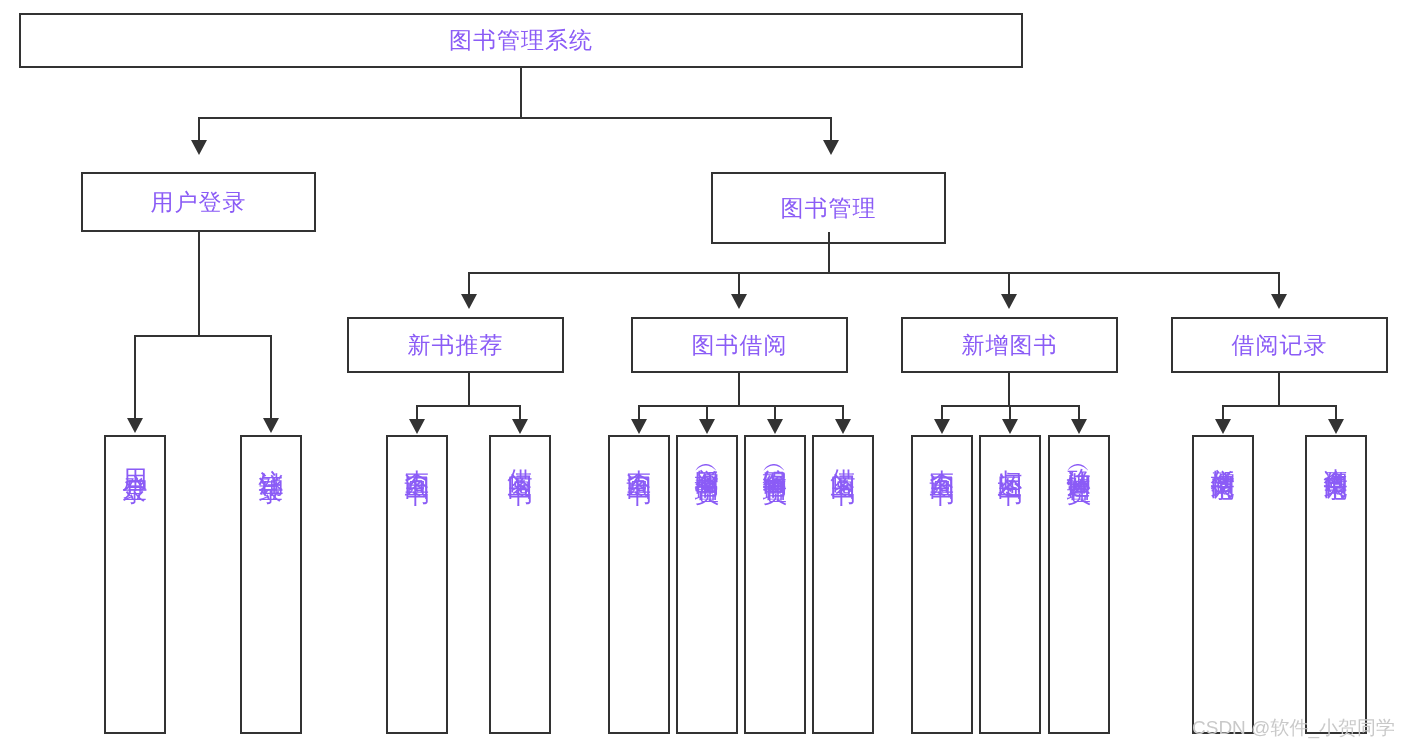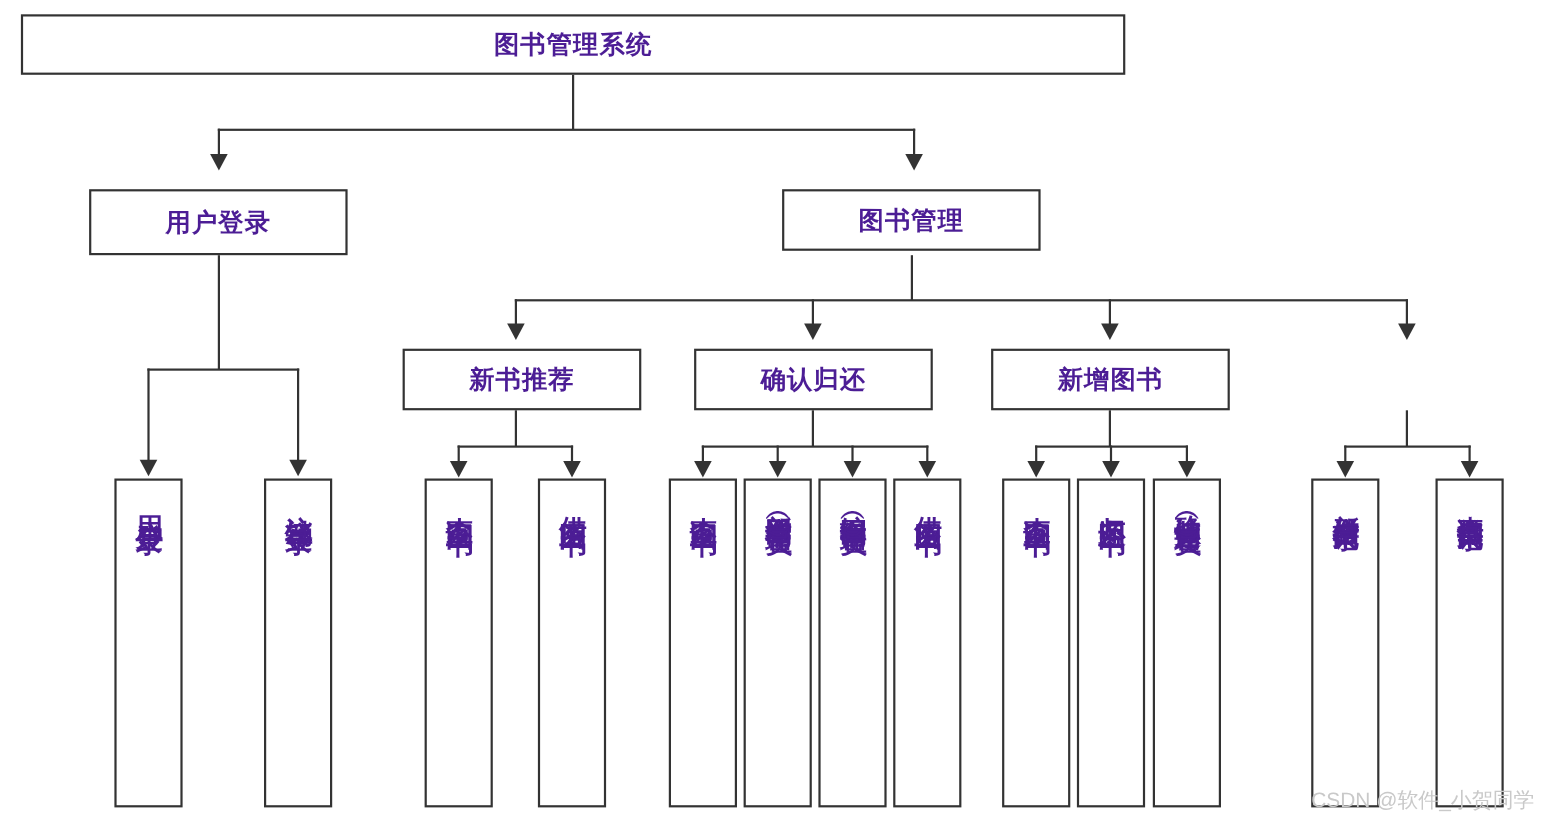--- a/index.html
+++ b/index.html
@@ -20,25 +20,24 @@
   .node {
     position: absolute;
     box-sizing: border-box;
     border: 2px solid #333333;
     background: #ffffff;
     display: flex;
     align-items: center;
     justify-content: center;
   }
   .node .label {
-    color: #4c1d95;
+    color: #8b5cf6;
     line-height: 1.15;
     text-align: center;
     white-space: nowrap;
-    font-weight: bold;
   }
   .node.horiz .label {
     font-size: 23px;
     letter-spacing: 1px;
   }
   .node.vert {
     align-items: flex-start;
     padding-top: 12px;
   }
   .node.vert .label {
@@ -86,21 +85,21 @@
   <div class="conn v" style="left:520px; top:68px; height:50px;"></div>
   <div class="conn h" style="left:198px; top:117px; width:634px;"></div>
   <div class="conn v" style="left:198px; top:117px; height:26px;"></div>
   <div class="conn v" style="left:830px; top:117px; height:26px;"></div>
   <div class="arrow" style="left:191px; top:140px;"></div>
   <div class="arrow" style="left:823px; top:140px;"></div>
 
   <div class="node horiz" style="left:81px; top:172px; width:235px; height:60px;">
     <span class="label">用户登录</span>
   </div>
-  <div class="node horiz" style="left:711px; top:172px; width:235px; height:56px;">
+  <div class="node horiz" style="left:711px; top:172px; width:235px; height:72px;">
     <span class="label">图书管理</span>
   </div>
 
   <div class="conn v" style="left:198px; top:232px; height:104px;"></div>
   <div class="conn h" style="left:134px; top:335px; width:138px;"></div>
   <div class="conn v" style="left:134px; top:335px; height:85px;"></div>
   <div class="conn v" style="left:270px; top:335px; height:85px;"></div>
   <div class="arrow" style="left:127px; top:418px;"></div>
   <div class="arrow" style="left:263px; top:418px;"></div>
 
@@ -108,28 +107,31 @@
   <div class="conn h" style="left:468px; top:272px; width:812px;"></div>
   <div class="conn v" style="left:468px; top:272px; height:24px;"></div>
   <div class="conn v" style="left:738px; top:272px; height:24px;"></div>
   <div class="conn v" style="left:1008px; top:272px; height:24px;"></div>
   <div class="conn v" style="left:1278px; top:272px; height:24px;"></div>
   <div class="arrow" style="left:461px; top:294px;"></div>
   <div class="arrow" style="left:731px; top:294px;"></div>
   <div class="arrow" style="left:1001px; top:294px;"></div>
   <div class="arrow" style="left:1271px; top:294px;"></div>
 
-  <div class="node horiz" style="left:366px; top:317px; width:217px; height:56px;">
+  <div class="node horiz" style="left:347px; top:317px; width:217px; height:56px;">
     <span class="label">新书推荐</span>
   </div>
   <div class="node horiz" style="left:631px; top:317px; width:217px; height:56px;">
-    <span class="label">确认归还</span>
+    <span class="label">图书借阅</span>
   </div>
   <div class="node horiz" style="left:901px; top:317px; width:217px; height:56px;">
     <span class="label">新增图书</span>
+  </div>
+  <div class="node horiz" style="left:1171px; top:317px; width:217px; height:56px;">
+    <span class="label">借阅记录</span>
   </div>
 
   <div class="conn v" style="left:468px; top:373px; height:33px;"></div>
   <div class="conn h" style="left:416px; top:405px; width:105px;"></div>
   <div class="conn v" style="left:416px; top:405px; height:16px;"></div>
   <div class="conn v" style="left:519px; top:405px; height:16px;"></div>
   <div class="arrow" style="left:409px; top:419px;"></div>
   <div class="arrow" style="left:512px; top:419px;"></div>
 
   <div class="conn v" style="left:738px; top:373px; height:33px;"></div>

